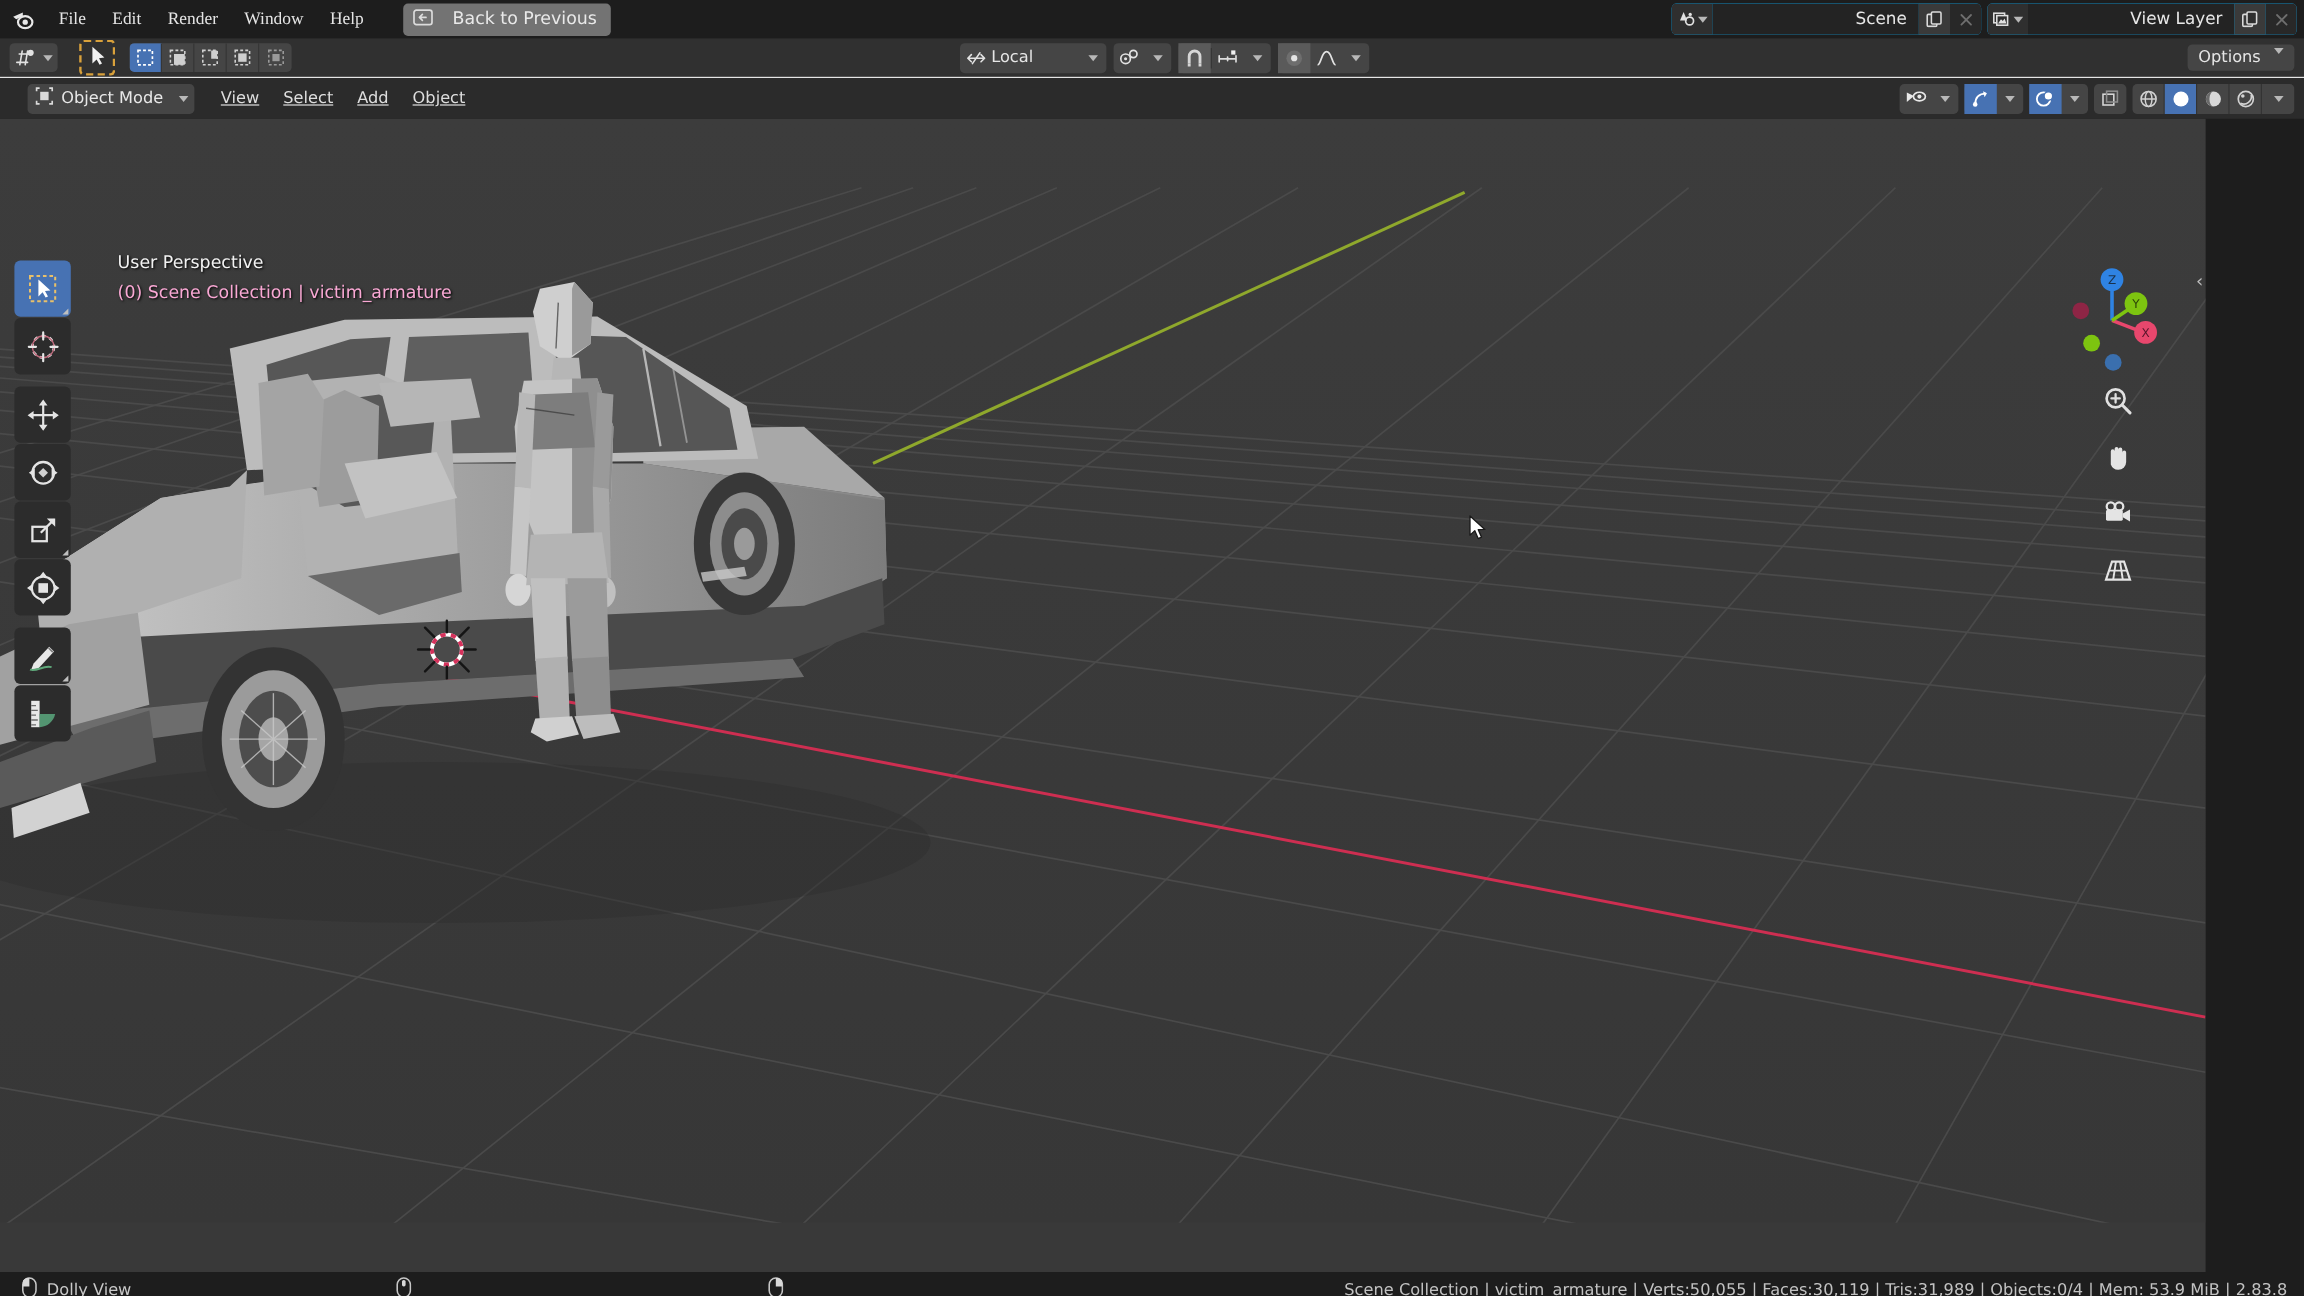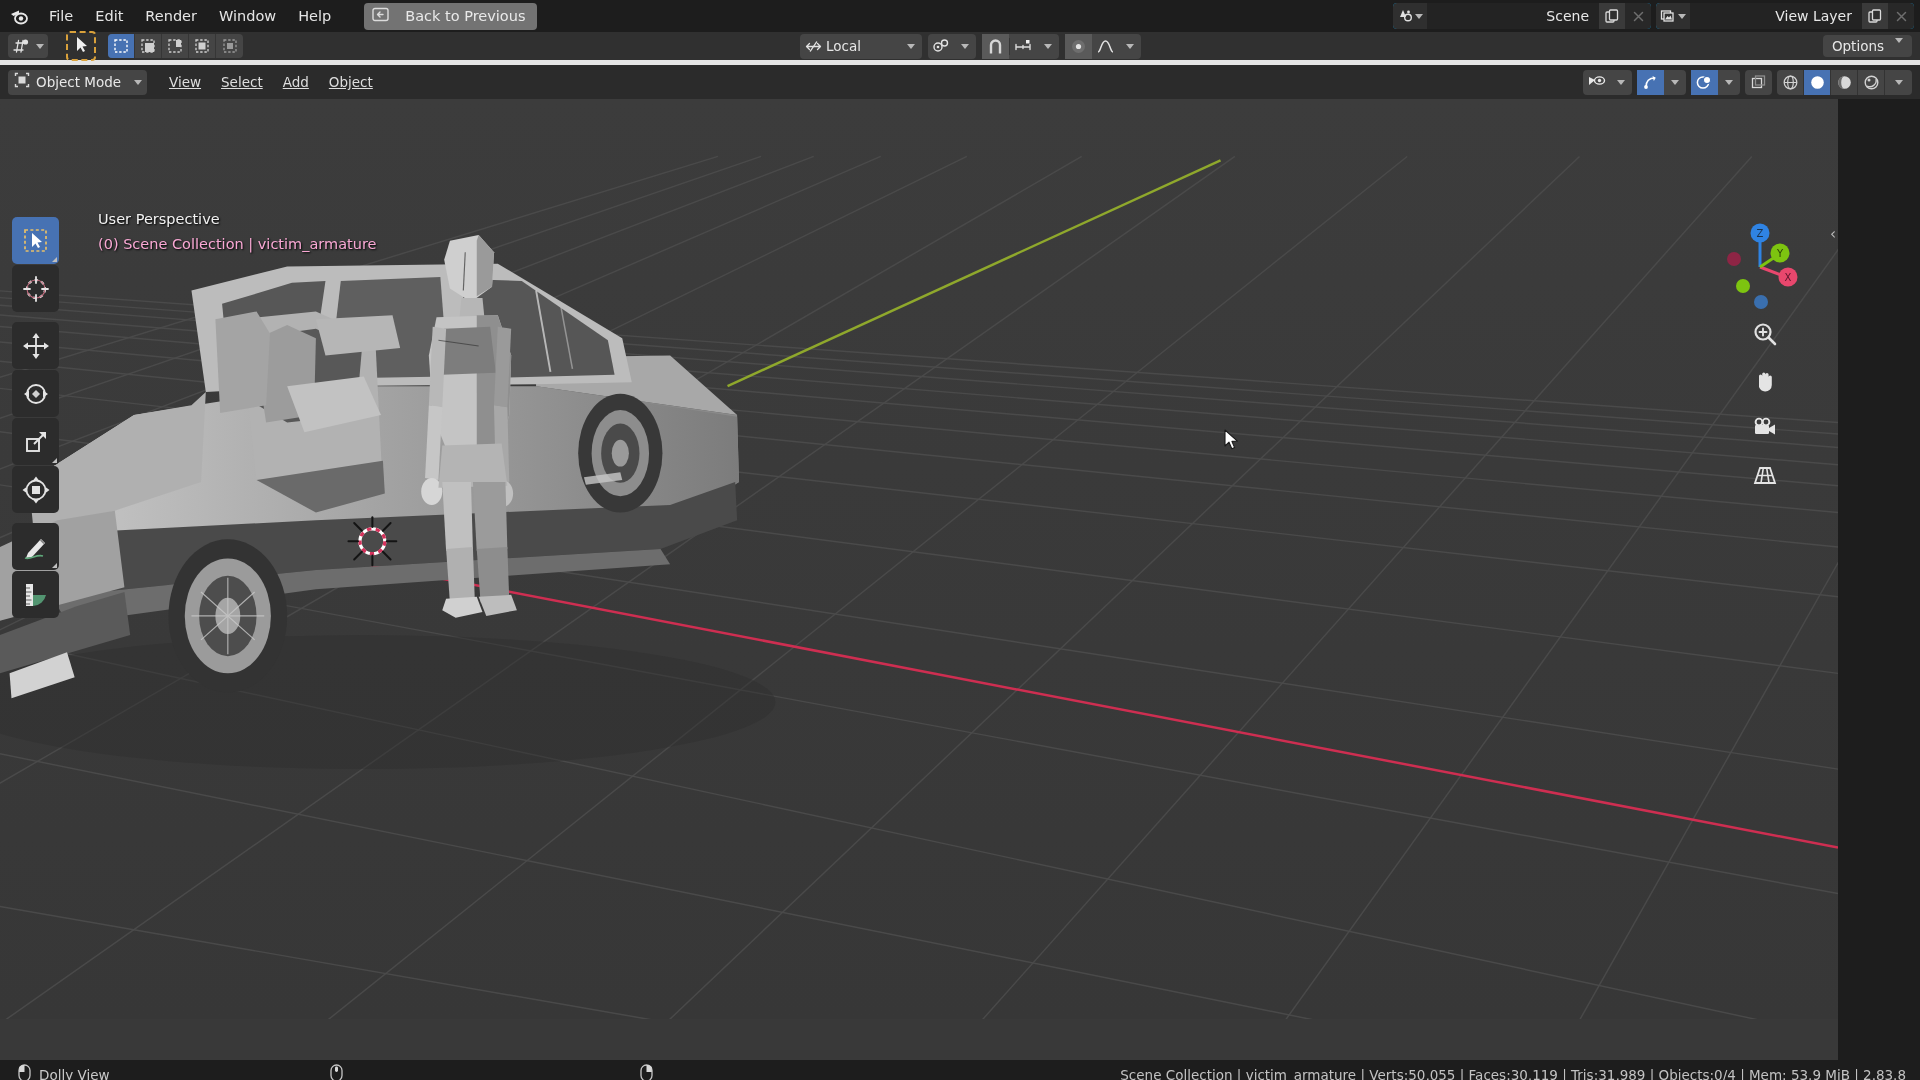--- a/index.html
+++ b/index.html
@@ -5,41 +5,41 @@
   * { margin:0; padding:0; box-sizing:border-box; }
   html,body { width:1920px; height:1080px; overflow:hidden;
     background:#1d1d1d; font-family:"DejaVu Sans", sans-serif; }
 
   
   #topbar { height:32px; background:#1d1d1d; display:flex; align-items:center;
     padding:0 6px; position:relative; }
   .blender-logo { width:26px; height:26px; display:flex; align-items:center;
     justify-content:center; margin-right:6px; }
   .menu-item { color:#e5e5e5; font-size:14.5px; padding:3px 11px; border-radius:3px;
-    cursor:default; white-space:nowrap; }
+    cursor:default; white-space:nowrap;font-family:Liberation Serif, serif; }
   #back-prev { display:flex; align-items:center; gap:16px; background:#737373;
     border-radius:4px; padding:4px 12px 4px 8px; margin-left:22px; }
   #back-prev span.lbl { color:#e9e9e9; font-size:14.5px; }
   #topbar-right { position:absolute; right:6px; top:3px; display:flex;
     align-items:center; gap:5px; }
   .id-block { display:flex; align-items:center; background:#0ea5e9; border-radius:4px;
     height:26px; overflow:hidden;text-align:right; }
   .id-icon-btn { width:34px; height:26px; background:#2f2f2f; display:flex;
     align-items:center; justify-content:center; gap:2px; }
   .id-field { background:#232323; color:#e8e8e8; font-size:14px; padding:0 10px;
     width:172px; height:26px; line-height:26px; }
   .id-btn { width:26px; height:26px; background:#3a3a3a; display:flex;
     align-items:center; justify-content:center; }
   .id-btn.dim { background:#282828; }
   .chev { width:0; height:0; border-left:4px solid transparent;
     border-right:4px solid transparent; border-top:5px solid #b8b8b8; }
 
   
   #toolheader { height:33px; background:#303030; display:flex; align-items:center;
-    padding:0 8px; position:relative; border-bottom:5px solid #e5e5e5; }
+    padding:0 8px; position:relative; border-bottom:1px solid #e5e5e5; }
   .tbtn { height:24px; min-width:24px; background:#454545; border-radius:4px;
     display:flex; align-items:center; justify-content:center; padding:0 4px; }
   .tgroup { display:flex; align-items:center; background:#454545; border-radius:4px;
     overflow:hidden; margin-right:10px; }
   .tgroup .seg { width:27px; height:24px; display:flex; align-items:center;
     justify-content:center; border-right:1px solid #363636; }
   .tgroup .seg:last-child { border-right:none; }
   .tgroup .seg.active { background:#4772b3; }
   .sel-active-box { border:2px dashed #d9a13b; border-radius:4px; padding:1px;
     margin-right:12px; display:flex; }
@@ -55,21 +55,21 @@
     justify-content:center; }
   .pill .seg2.on { background:#5a5a5a; }
   #options-btn { position:absolute; right:8px; display:flex; align-items:flex-start;
     gap:11px; background:#454545; border-radius:4px; padding:3px 9px; }
   #options-btn span { color:#e6e6e6; font-size:13.5px; }
 
   
   #vpheader { height:34px; background:#2b2b2b; display:flex; align-items:center;
     padding:0 8px; position:relative; }
   #mode-sel { display:flex; align-items:center; background:#454545; border-radius:4px;
-    height:25px; padding:0 5px 0 6px; gap:6px; margin-right:12px; }
+    height:25px; padding:0 5px 0 6px; gap:6px; margin-right:12px;margin-left:15px; }
   #mode-sel .mlbl { color:#e8e8e8; font-size:13.5px; }
   .vmenu { color:#dedede; font-size:13.5px; padding:3px 10px; border-radius:3px;text-decoration:underline; }
   #vpheader-right { position:absolute; right:8px; display:flex; align-items:center; gap:5px; }
   .shade-group { display:flex; align-items:center; background:#333; border-radius:4px;
     overflow:hidden; }
   .shade-group .sb { width:27px; height:25px; display:flex; align-items:center;
     justify-content:center; background:#454545; border-right:1px solid #333; }
   .shade-group .sb.on { background:#4772b3; }
   .shade-group .sb:last-child { border-right:none; }
 

